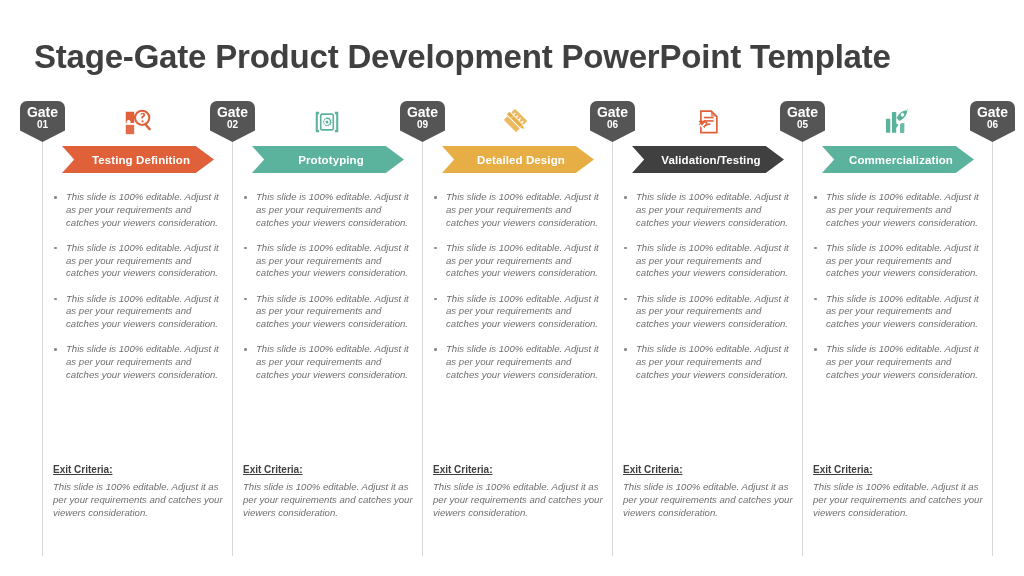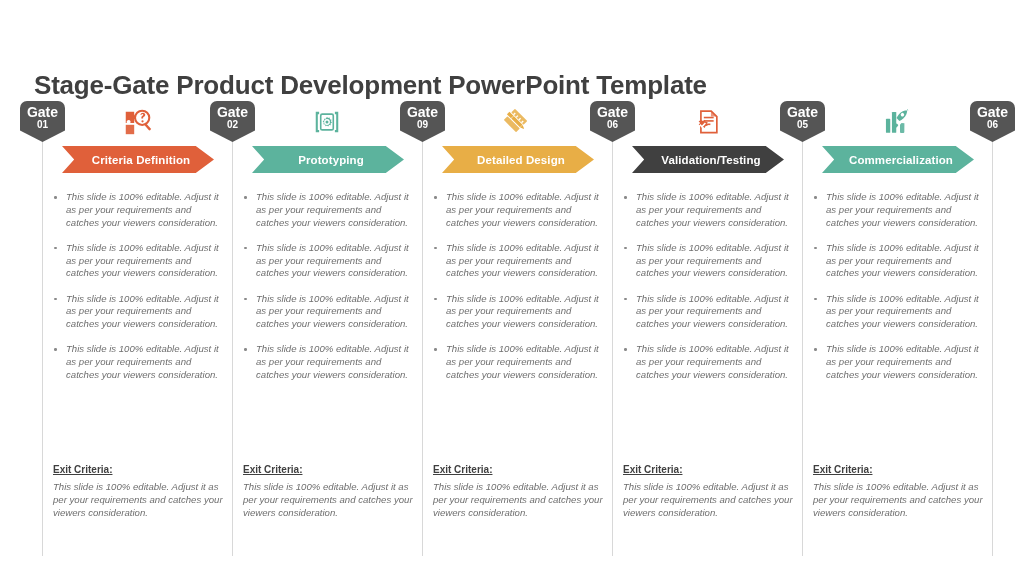--- a/index.html
+++ b/index.html
@@ -20,26 +20,25 @@
     width: 1024px;
     height: 576px;
     background: #ffffff;
   }
 
   
   .slide-title {
     position: absolute;
     left: 34px;
     top: 38px;
-    font-size: 26px;
+    font-size: 33px;
     font-weight: bold;
     color: #404040;
     letter-spacing: -0.2px;
     white-space: nowrap;
-    margin-top: 32px;
   }
 
   
   .columns {
     position: absolute;
     left: 0;
     top: 98px;
     width: 1024px;
     height: 478px;
   }
@@ -198,21 +197,21 @@
         <div class="stage-icon">
           <svg width="30" height="30" viewBox="0 0 32 32">
             <path fill="#E0603A" d="M4 5h9v4.2c1.3-.9 3.2 0 3.2 1.6S14.3 13.5 13 12.6V17H8.8c.9-1.3 0-3.2-1.6-3.2S4.3 15.7 5.2 17H4V5z"></path>
             <path fill="#E0603A" d="M4 19h9v10H4z" opacity="0.92"></path>
             <circle cx="21.5" cy="11.5" r="7.6" fill="#ffffff" stroke="#E0603A" stroke-width="2.2"></circle>
             <path fill="#E0603A" d="M19.7 8.4c.2-1.5 1.4-2.4 2.8-2.3 1.4.1 2.3 1 2.3 2.2 0 1.1-.7 1.7-1.5 2.2-.6.4-.8.7-.8 1.3v.5h-1.9v-.8c0-1 .4-1.6 1.2-2.1.6-.4.9-.7.9-1.1 0-.5-.4-.8-1-.8s-1 .3-1.1.9zm1 6.9a1.2 1.2 0 1 1 2.4 0 1.2 1.2 0 0 1-2.4 0z"></path>
             <rect x="26.2" y="17.2" width="2.6" height="8.4" rx="1.3" transform="rotate(-42 27.5 21.4)" fill="#E0603A"></rect>
           </svg>
         </div>
         <div class="stage-banner" style="background: rgb(224, 96, 58);">
-          <span class="banner-label">Criteria Definition</span>
+          <span class="banner-label">Testing Definition</span>
         </div>
         <div class="bullets">
           <div class="bullet-row">
             <span class="bullet-dot"></span>
             <span class="bullet-text">This slide is 100% editable. Adjust it as per your requirements and catches your viewers consideration.</span>
           </div>
           <div class="bullet-row">
             <span class="bullet-dot"></span>
             <span class="bullet-text">This slide is 100% editable. Adjust it as per your requirements and catches your viewers consideration.</span>
           </div>

